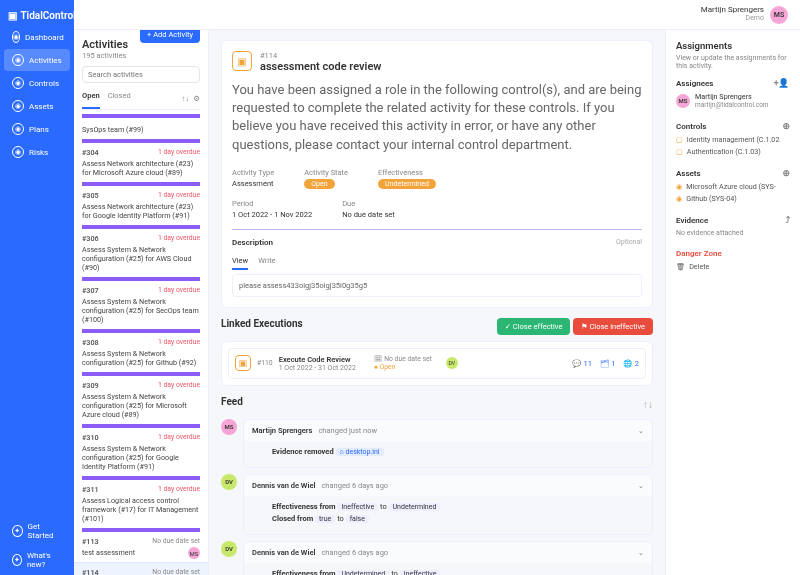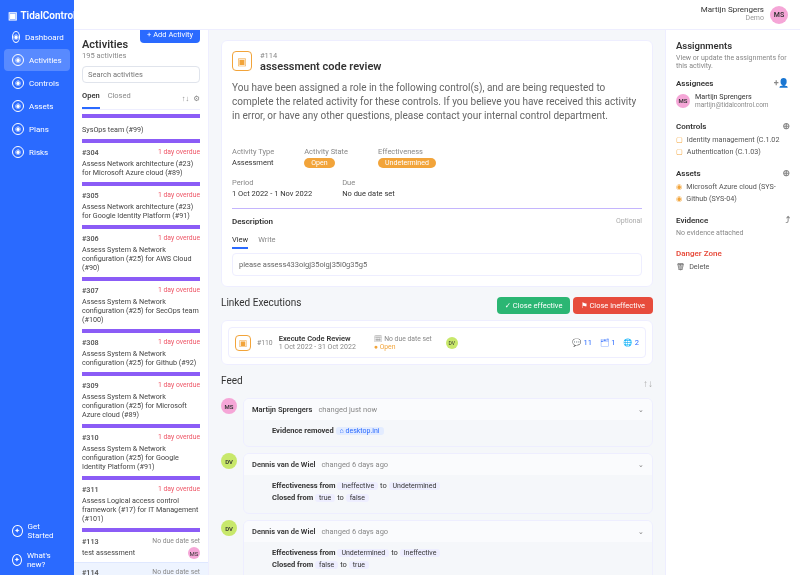--- a/index.html
+++ b/index.html
@@ -33,35 +33,35 @@
 .act-item .t{color:#444;margin-top:2px}
 .act-item.selected{background:#eef4ff;margin:0 -8px;padding:5px 8px;border-top:1px solid #dfe8ff}
 .act-item.selected .t{color:#2a6aff}
 .act-item .sm-av{position:absolute;right:0;bottom:3px;width:12px;height:12px;border-radius:50%;background:#f5a6d7;font-size:6px;display:flex;align-items:center;justify-content:center}
 .col-b{flex:1;padding:10px 12px;overflow-y:auto}
 .card{background:#fff;border:1px solid #eef;border-radius:6px;padding:10px;margin-bottom:10px}
 .detail-hd{display:flex;gap:8px;margin-bottom:8px}
 .detail-hd .sq{width:20px;height:20px;border:1.5px solid #f2a43a;border-radius:4px;display:flex;align-items:center;justify-content:center;color:#f2a43a;font-size:10px}
 .detail-hd .id{font-size:7.5px;color:#888}
 .detail-hd h2{font-size:11px;font-weight:600}
-.note{font-size:10px;color:#666;margin-bottom:24px;line-height:1.4}
+.note{font-size:13px;color:#666;margin-bottom:14px;line-height:1.4}
 .meta{display:flex;gap:30px;margin-bottom:10px}
 .meta .m{font-size:7.5px}
 .meta .m .l{color:#888;display:block;margin-bottom:2px}
 .badge{display:inline-block;padding:1px 7px;border-radius:8px;font-size:7px;color:#fff}
 .badge.open{background:#f2a43a}
 .badge.undet{background:#f2a43a}
 .desc-row{display:flex;justify-content:space-between;border-top:1px solid #c4b5fd;padding-top:8px;margin-top:6px}
 .desc-row .l{font-size:8px;font-weight:600}
 .desc-row .opt{font-size:7px;color:#aaa}
 .subtabs{display:flex;gap:10px;font-size:7.5px;margin:6px 0 4px}
 .subtabs span{padding:3px 0;color:#888;cursor:pointer}
 .subtabs span.on{color:#333;border-bottom:2px solid #2a6aff}
 .desc-box{border:1px solid #eef;border-radius:4px;padding:6px;font-size:7.5px;color:#666}
-h4.sec{font-size:10px;font-weight:400;margin-bottom:6px}
+h4.sec{font-size:10px;font-weight:700;margin-bottom:6px}
 .link-row{display:flex;align-items:center;gap:6px;border:1px solid #eef;border-radius:4px;padding:6px;font-size:7.5px}
 .link-row .sq2{width:16px;height:16px;border:1.5px solid #f2a43a;border-radius:4px;color:#f2a43a;display:flex;align-items:center;justify-content:center;font-size:9px}
 .link-row .info{flex:0 0 auto}
 .link-row .info .t{font-weight:600}
 .link-row .info .d{color:#888;font-size:7px}
 .link-row .mid{font-size:6.8px;color:#888;margin-left:12px}
 .link-row .cnt{margin-left:auto;display:flex;gap:8px;color:#2a6aff;font-size:7.5px}
 .btn{border:none;border-radius:4px;padding:4px 8px;font-size:7.5px;color:#fff;cursor:pointer}
 .btn.g{background:#2bb673}
 .btn.r{background:#e74c3c}

